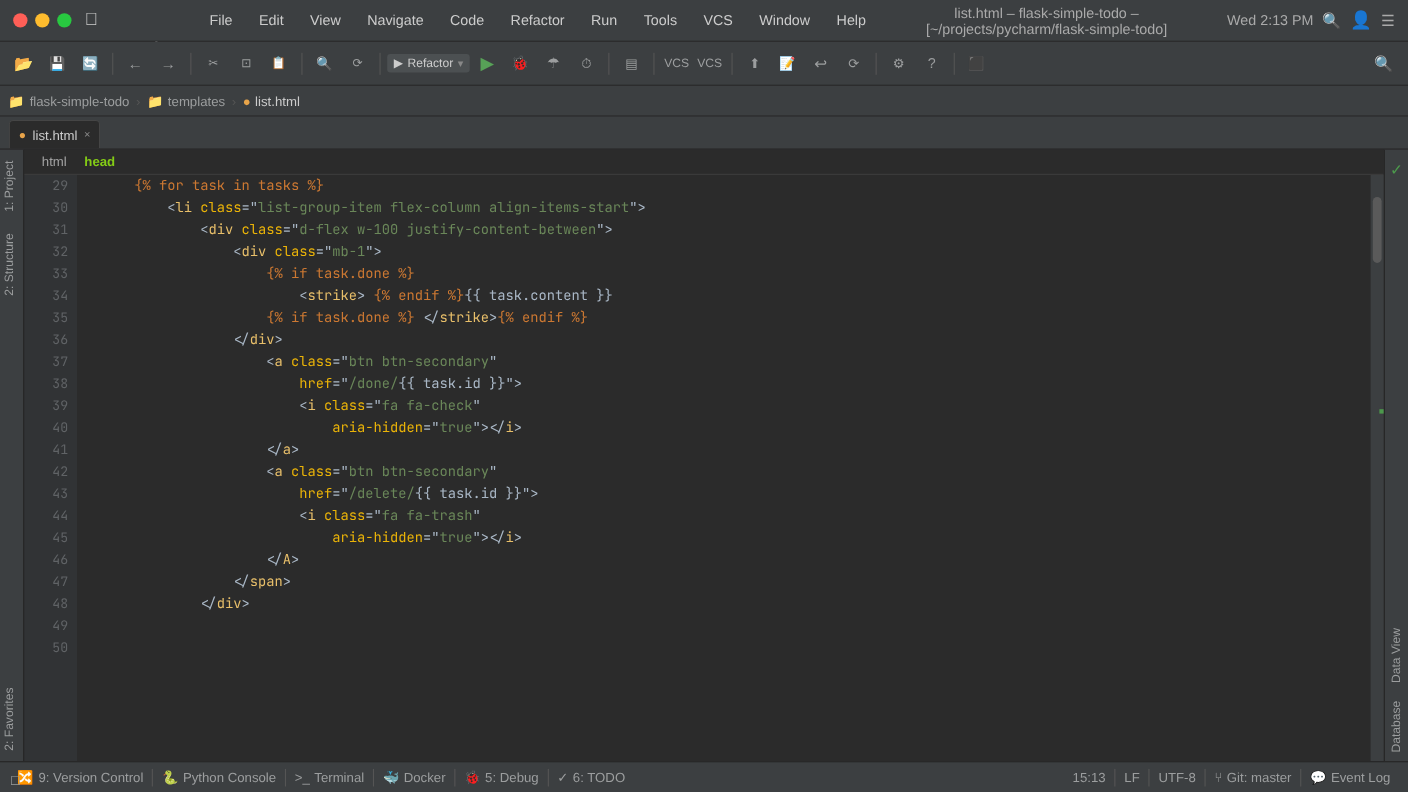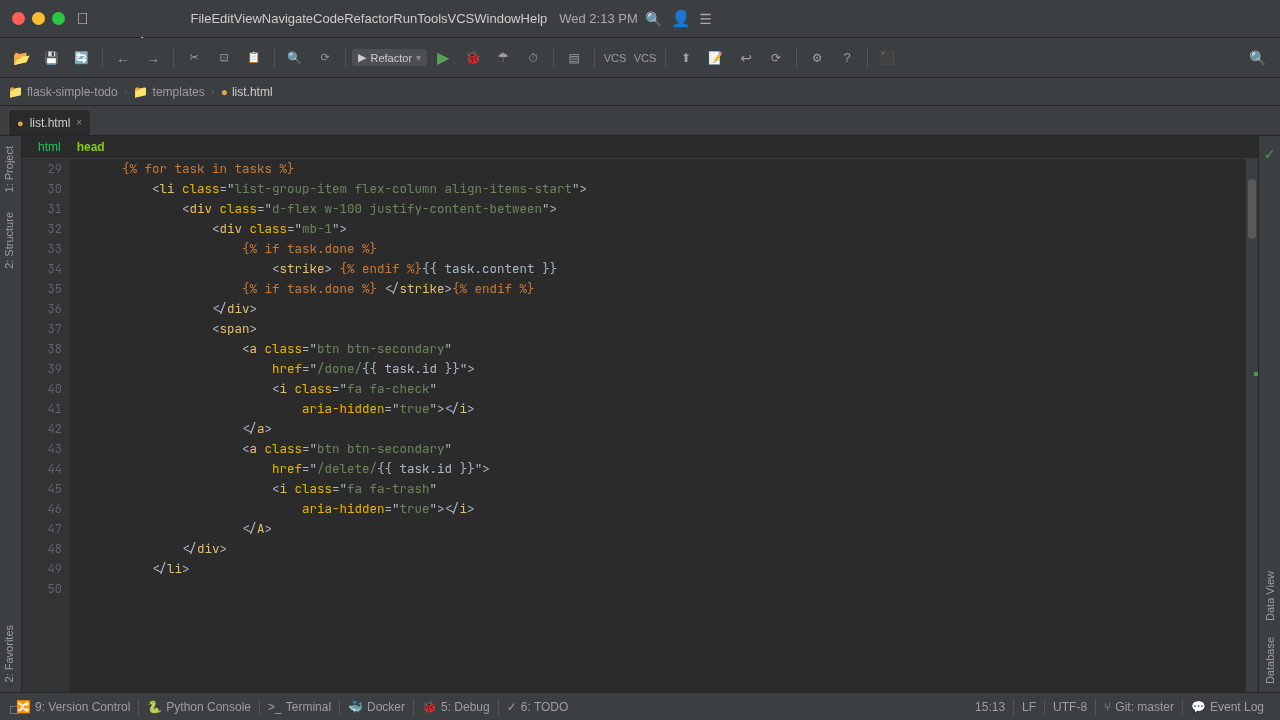--- a/index.html
+++ b/index.html
@@ -41,21 +41,21 @@
     .wc-max { background: #28c840; }
     #app-name {
       font-weight: 700;
       font-size: 14px;
       color: #ccc;
       margin-left: 8px;
       margin-top: 48px;
     }
     #menubar {
       display: flex;
-      gap: 0;
+      gap: 24px;
       margin-left: 4px;
       align-items: center;
     }
     .menu-item {
       color: #ccc;
       font-size: 13px;
       cursor: pointer;
     }
     #title-center {
       flex: 1;
@@ -166,21 +166,21 @@
       background: #2b2b2b;
       display: flex;
       align-items: center;
       padding: 2px 8px;
       border-bottom: 1px solid #3c3c3c;
       font-size: 12px;
       flex-shrink: 0;
     }
     .code-sec-tab {
       padding: 2px 8px;
-      color: #22c55e;
+      color: #a3a3a3;
       cursor: pointer;
     }
     .code-sec-tab.active { color: #84cc16; font-weight: bold; }
 
     
     #editor-wrap {
       display: flex;
       flex: 1;
       overflow: hidden;
       flex-direction: column;
@@ -337,20 +337,21 @@
     <span class="menu-item">View</span>
     <span class="menu-item">Navigate</span>
     <span class="menu-item">Code</span>
     <span class="menu-item">Refactor</span>
     <span class="menu-item">Run</span>
     <span class="menu-item">Tools</span>
     <span class="menu-item">VCS</span>
     <span class="menu-item">Window</span>
     <span class="menu-item">Help</span>
   </nav>
+  <div id="title-center">list.html – flask-simple-todo – [~/projects/pycharm/flask-simple-todo]</div>
   <div id="title-right">
     <span>Wed 2:13 PM</span>
     <span style="font-size:14px;">🔍</span>
     <span style="font-size:16px;">👤</span>
     <span style="font-size:14px;">☰</span>
   </div>
 </div>
 
 <div id="toolbar">
   <div class="tb-btn">📂</div>
@@ -475,33 +476,32 @@
       <div id="code-area">
 
       <div class="code-line"><span class="gutter-dot">&nbsp;</span><span class="code-text"><span class="tmpl">    {% for task in tasks %}</span></span></div>
           <div class="code-line"><span class="gutter-dot">&nbsp;</span><span class="code-text"><span class="punc">        &lt;</span><span class="tag">li</span> <span class="attr">class</span><span class="punc">="</span><span class="str">list-group-item flex-column align-items-start</span><span class="punc">"&gt;</span></span></div>
           <div class="code-line"><span class="gutter-dot">&nbsp;</span><span class="code-text"><span class="punc">            &lt;</span><span class="tag">div</span> <span class="attr">class</span><span class="punc">="</span><span class="str">d-flex w-100 justify-content-between</span><span class="punc">"&gt;</span></span></div>
           <div class="code-line"><span class="gutter-dot">&nbsp;</span><span class="code-text"><span class="punc">                &lt;</span><span class="tag">div</span> <span class="attr">class</span><span class="punc">="</span><span class="str">mb-1</span><span class="punc">"&gt;</span></span></div>
           <div class="code-line"><span class="gutter-dot">&nbsp;</span><span class="code-text"><span class="tmpl">                    {% if task.done %}</span></span></div>
           <div class="code-line"><span class="gutter-dot">&nbsp;</span><span class="code-text"><span class="punc">                        &lt;</span><span class="tag">strike</span><span class="punc">&gt;</span> <span class="tmpl">{% endif %}</span><span class="punc">{{</span> <span class="tmpl-var">task.content</span> <span class="punc">}}</span></span></div>
           <div class="code-line"><span class="gutter-dot">&nbsp;</span><span class="code-text"><span class="tmpl">                    {% if task.done %}</span> <span class="punc">&lt;/</span><span class="tag">strike</span><span class="punc">&gt;</span><span class="tmpl">{% endif %}</span></span></div>
           <div class="code-line"><span class="gutter-dot">&nbsp;</span><span class="code-text"><span class="punc">                &lt;/</span><span class="tag">div</span><span class="punc">&gt;</span></span></div>
-          <div class="code-line"><span class="gutter-dot">&nbsp;</span><span class="code-text"><span class="punc">                &lt;</span><span class="tag">span</span><span class="punc">&gt;</span></span></div>
           <div class="code-line"><span class="gutter-dot">&nbsp;</span><span class="code-text"><span class="punc">                    &lt;</span><span class="tag">a</span> <span class="attr">class</span><span class="punc">="</span><span class="str">btn btn-secondary</span><span class="punc">"</span></span></div>
           <div class="code-line"><span class="gutter-dot">&nbsp;</span><span class="code-text"><span class="punc">                        </span><span class="attr">href</span><span class="punc">="</span><span class="str">/done/</span><span class="punc">{{</span> <span class="tmpl-var">task.id</span> <span class="punc">}}"&gt;</span></span></div>
           <div class="code-line"><span class="gutter-dot">&nbsp;</span><span class="code-text"><span class="punc">                        &lt;</span><span class="tag">i</span> <span class="attr">class</span><span class="punc">="</span><span class="str">fa fa-check</span><span class="punc">"</span></span></div>
           <div class="code-line"><span class="gutter-dot">&nbsp;</span><span class="code-text"><span class="punc">                            </span><span class="attr">aria-hidden</span><span class="punc">="</span><span class="str">true</span><span class="punc">"&gt;&lt;/</span><span class="tag">i</span><span class="punc">&gt;</span></span></div>
           <div class="code-line"><span class="gutter-dot">&nbsp;</span><span class="code-text"><span class="punc">                    &lt;/</span><span class="tag">a</span><span class="punc">&gt;</span></span></div>
           <div class="code-line"><span class="gutter-dot">&nbsp;</span><span class="code-text"><span class="punc">                    &lt;</span><span class="tag">a</span> <span class="attr">class</span><span class="punc">="</span><span class="str">btn btn-secondary</span><span class="punc">"</span></span></div>
           <div class="code-line"><span class="gutter-dot">&nbsp;</span><span class="code-text"><span class="punc">                        </span><span class="attr">href</span><span class="punc">="</span><span class="str">/delete/</span><span class="punc">{{</span> <span class="tmpl-var">task.id</span> <span class="punc">}}"&gt;</span></span></div>
           <div class="code-line"><span class="gutter-dot">&nbsp;</span><span class="code-text"><span class="punc">                        &lt;</span><span class="tag">i</span> <span class="attr">class</span><span class="punc">="</span><span class="str">fa fa-trash</span><span class="punc">"</span></span></div>
           <div class="code-line"><span class="gutter-dot">&nbsp;</span><span class="code-text"><span class="punc">                            </span><span class="attr">aria-hidden</span><span class="punc">="</span><span class="str">true</span><span class="punc">"&gt;&lt;/</span><span class="tag">i</span><span class="punc">&gt;</span></span></div>
           <div class="code-line"><span class="gutter-dot">&nbsp;</span><span class="code-text"><span class="punc">                    &lt;/</span><span class="tag">A</span><span class="punc">&gt;</span></span></div>
+          <div class="code-line"><span class="gutter-dot">&nbsp;</span><span class="code-text"><span class="punc">                &lt;/</span><span class="tag">span</span><span class="punc">&gt;</span></span></div>
           <div class="code-line"><span class="gutter-dot">&nbsp;</span><span class="code-text"><span class="punc">            &lt;/</span><span class="tag">div</span><span class="punc">&gt;</span></span></div>
-          <div class="code-line"><span class="gutter-dot">&nbsp;</span><span class="code-text"><span class="punc">        &lt;/</span><span class="tag">li</span><span class="punc">&gt;</span></span></div>
         </div>
 
       <div id="scroll-track" style="width:12px; background:#3c3f41; position:relative;">
         <div id="scroll-thumb"></div>
 
         <div style="position:absolute; right:0; top:40%; width:4px; height:4px; background:#4c994c;"></div>
       </div>
     </div>
   </div>
 

